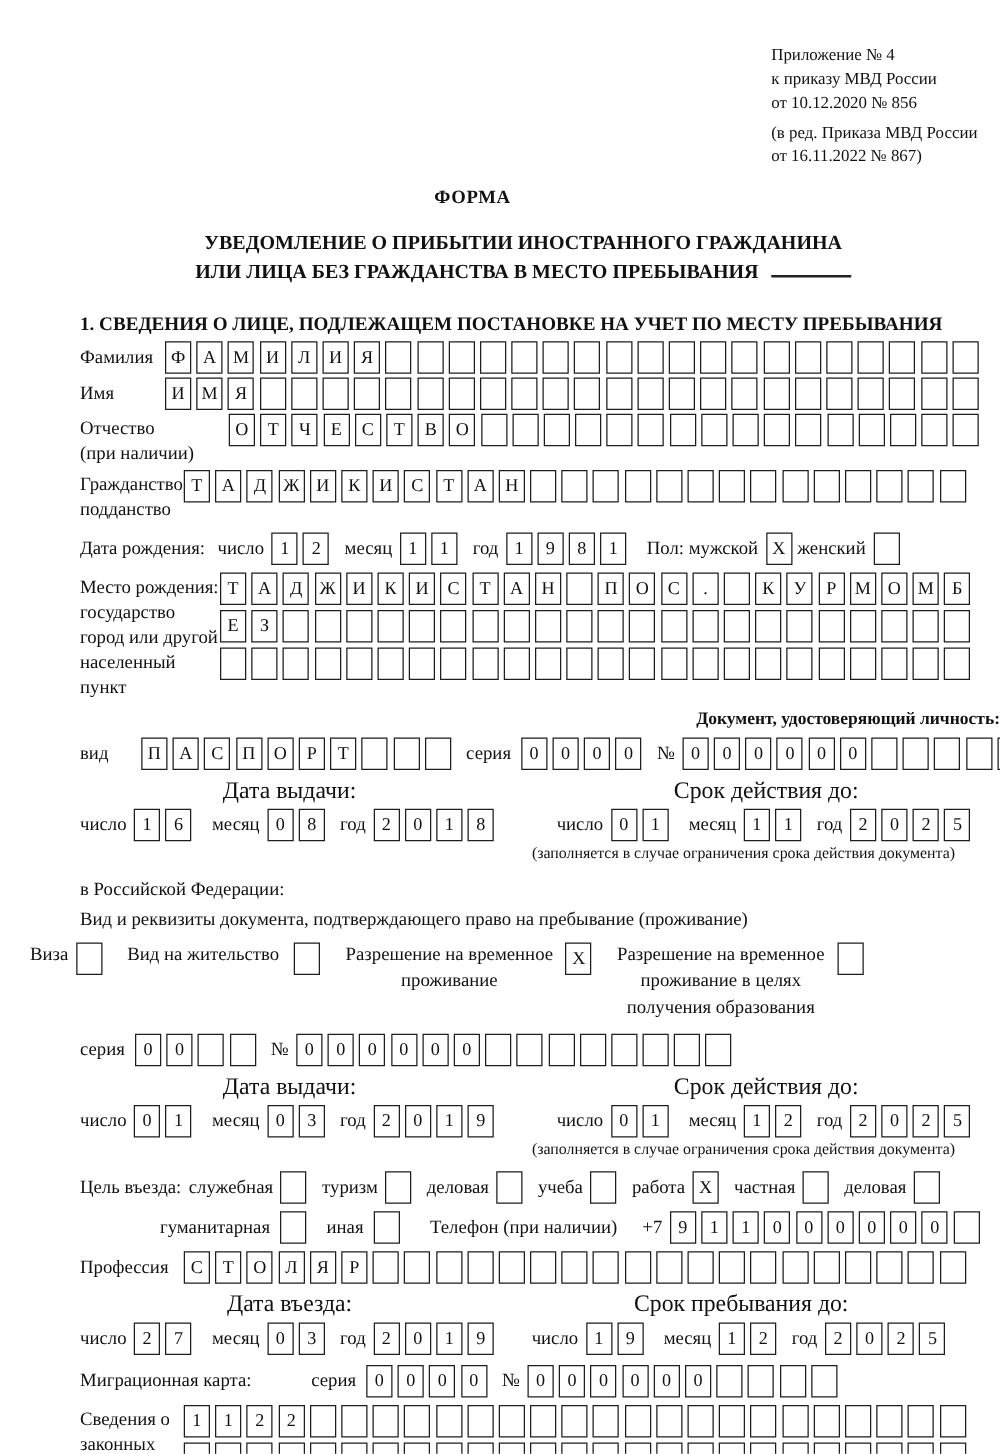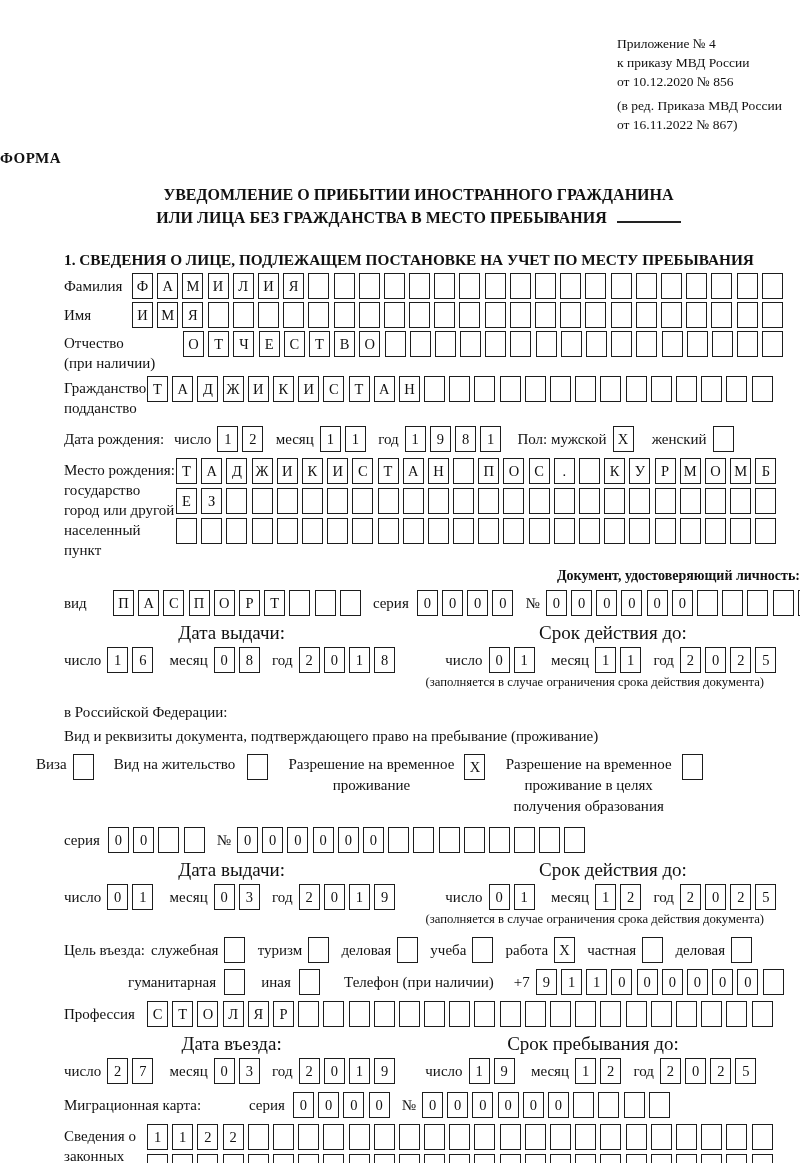--- a/index.html
+++ b/index.html
@@ -3,57 +3,57 @@
 <meta charset="utf-8">
 <style>
   html,body{margin:0;padding:0;background:#ffffff;}
   body{width:800px;height:1163px;overflow:hidden;color:#111;
        font-family:"Liberation Serif","DejaVu Serif",serif;}
   .page{padding-top:34px;}
 
   
   .hdr{margin-left:617px;font-size:13.5px;line-height:19px;}
   .hdr .gap{height:5px;}
-  .forma{font-weight:bold;font-size:15px;text-align:left;margin:16px 44px 0 0;letter-spacing:.5px;}
+  .forma{font-weight:bold;font-size:15px;text-align:center;margin:16px 44px 0 0;letter-spacing:.5px;}
 
   
   .title{margin-top:16px;text-align:center;font-weight:bold;font-size:16px;line-height:23px;padding-left:37px;}
   .t2wrap{white-space:nowrap;}
   .uline{display:inline-block;width:64px;border-bottom:2px solid #222;margin-left:10px;vertical-align:baseline;}
   .sect{margin:22px 0 0 64px;font-weight:bold;font-size:15.3px;}
 
   
   .cells{display:flex;flex:none;}
   .cell{box-sizing:border-box;flex:none;width:21px;height:26px;border:1.7px solid #1d1d1d;
         margin-right:4.2px;display:inline-flex;align-items:center;justify-content:center;
         font-size:14.5px;background:#fff;}
   
   .row{display:flex;align-items:center;margin:3px 0 0 64px;}
   .rowt{display:flex;align-items:flex-start;margin:3px 0 0 64px;}
   .lbl{font-size:15px;flex:none;}
   .lblk{font-size:15px;line-height:20px;flex:none;padding-top:2px;}
   .w68{width:68px;} .w83{width:83px;} .w119{width:119px;} .w112{width:112px;} .w49{width:49px;}
   .mr6{margin-right:6px;} .mr8{margin-right:8px;} .mr10{margin-right:10px;} .mr12{margin-right:12px;}
-  .ml8{margin-left:8px;} .ml12{margin-left:12px;} .ml14{margin-left:14px;} .ml16{margin-left:16px;}
+  .ml8{margin-left:8px;} .ml12{margin-left:12px;} .ml14{} .ml16{margin-left:16px;}
   .stack .cells{margin-bottom:4px;}
 
   
   .dochdr{text-align:right;font-weight:bold;font-size:14px;margin-top:8px;}
 
   
   .dates{display:flex;margin:6px 0 0 64px;align-items:flex-start;}
   .dg{flex:none;}
   .dg .dtitle{text-align:center;font-size:19px;margin-bottom:3px;}
   .drow{display:flex;align-items:center;}
   .dnote{font-size:12.7px;text-align:right;margin:2px 36px 0 0;}
 
   .intro{margin:10px 0 0 64px;font-size:15px;line-height:24px;}
 
   
-  .permits{display:flex;align-items:flex-start;margin:6px 0 0 36px;}
+  .permits{display:flex;align-items:flex-start;margin:6px 0 0 24px;}
   .popt{display:flex;align-items:flex-start;flex:none;}
   .popt .cell{margin-top:0;}
   .cblabel{font-size:15px;line-height:21px;text-align:center;}
 
   .purpose{display:flex;align-items:center;margin:10px 0 0 64px;flex-wrap:nowrap;}
   .purpose .lbl{white-space:nowrap;}
   .mt6{margin-top:6px;} .mt8{margin-top:8px;} .mt10{margin-top:10px;}
 </style>
 </head>
 <body>

